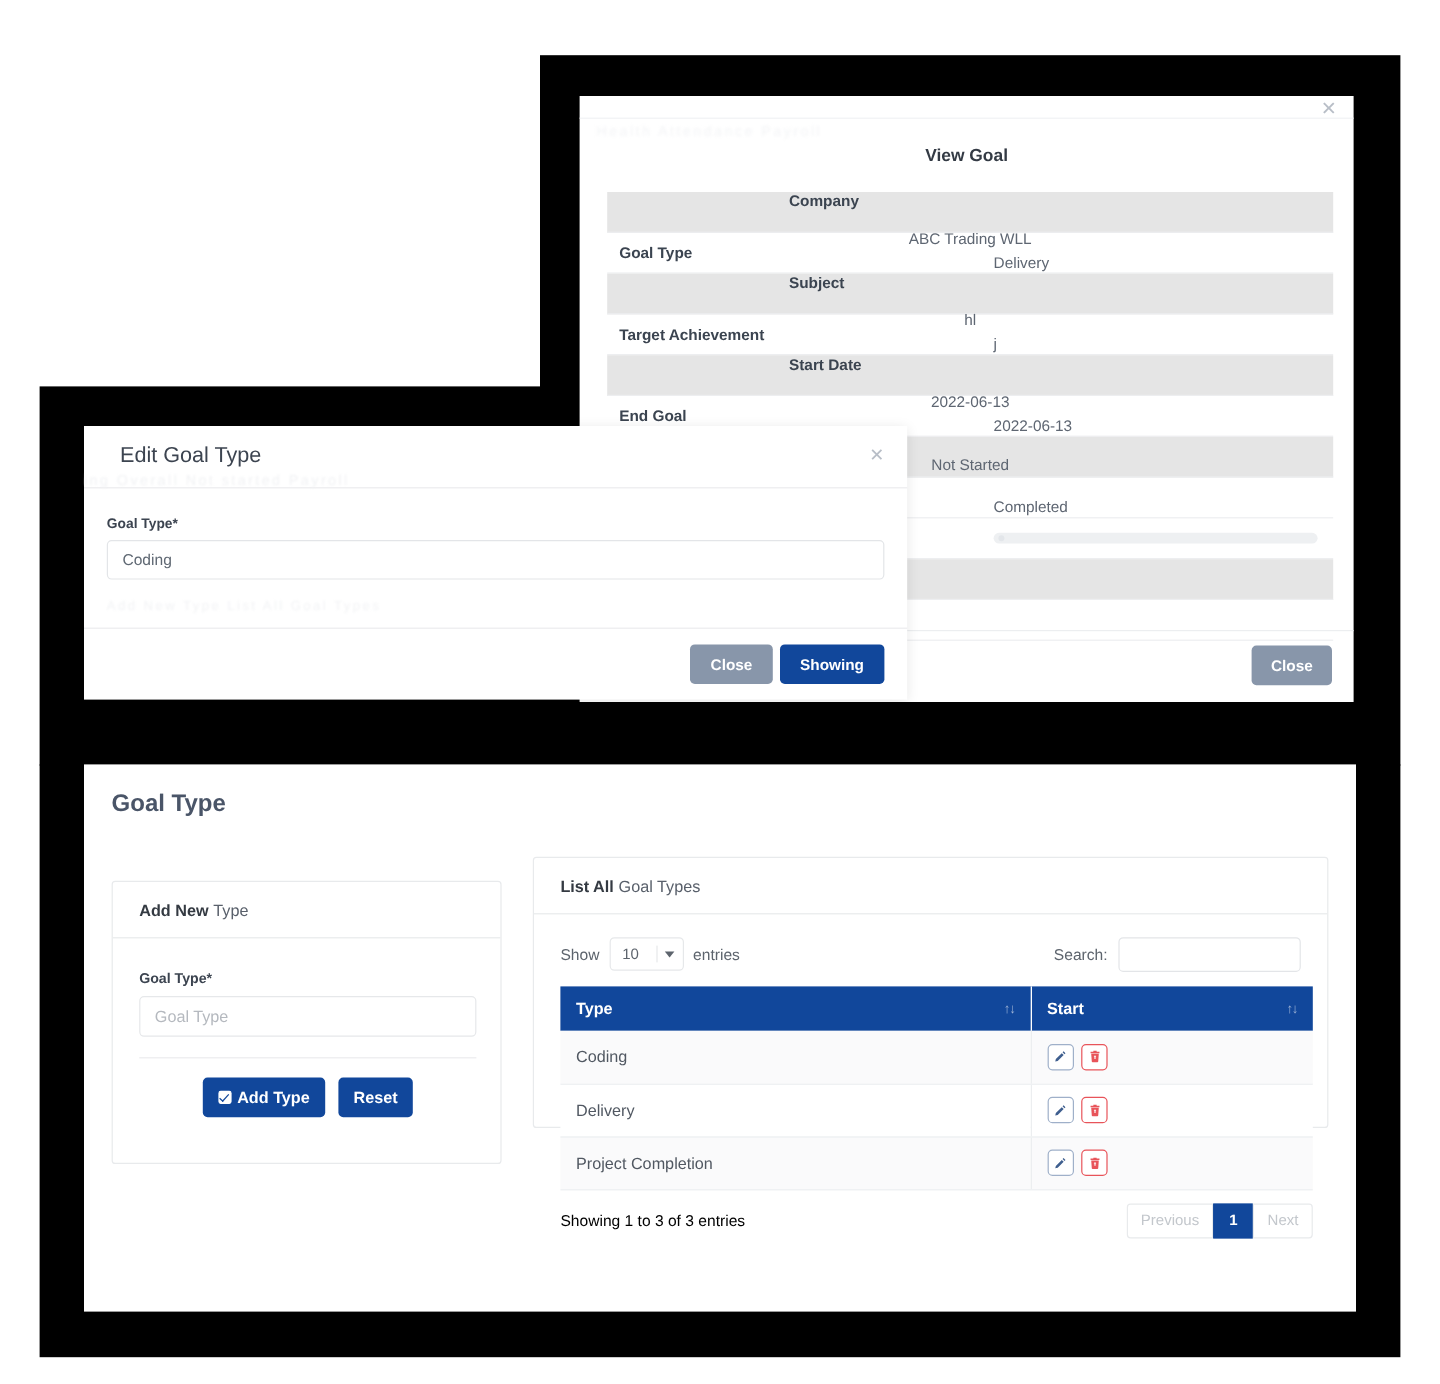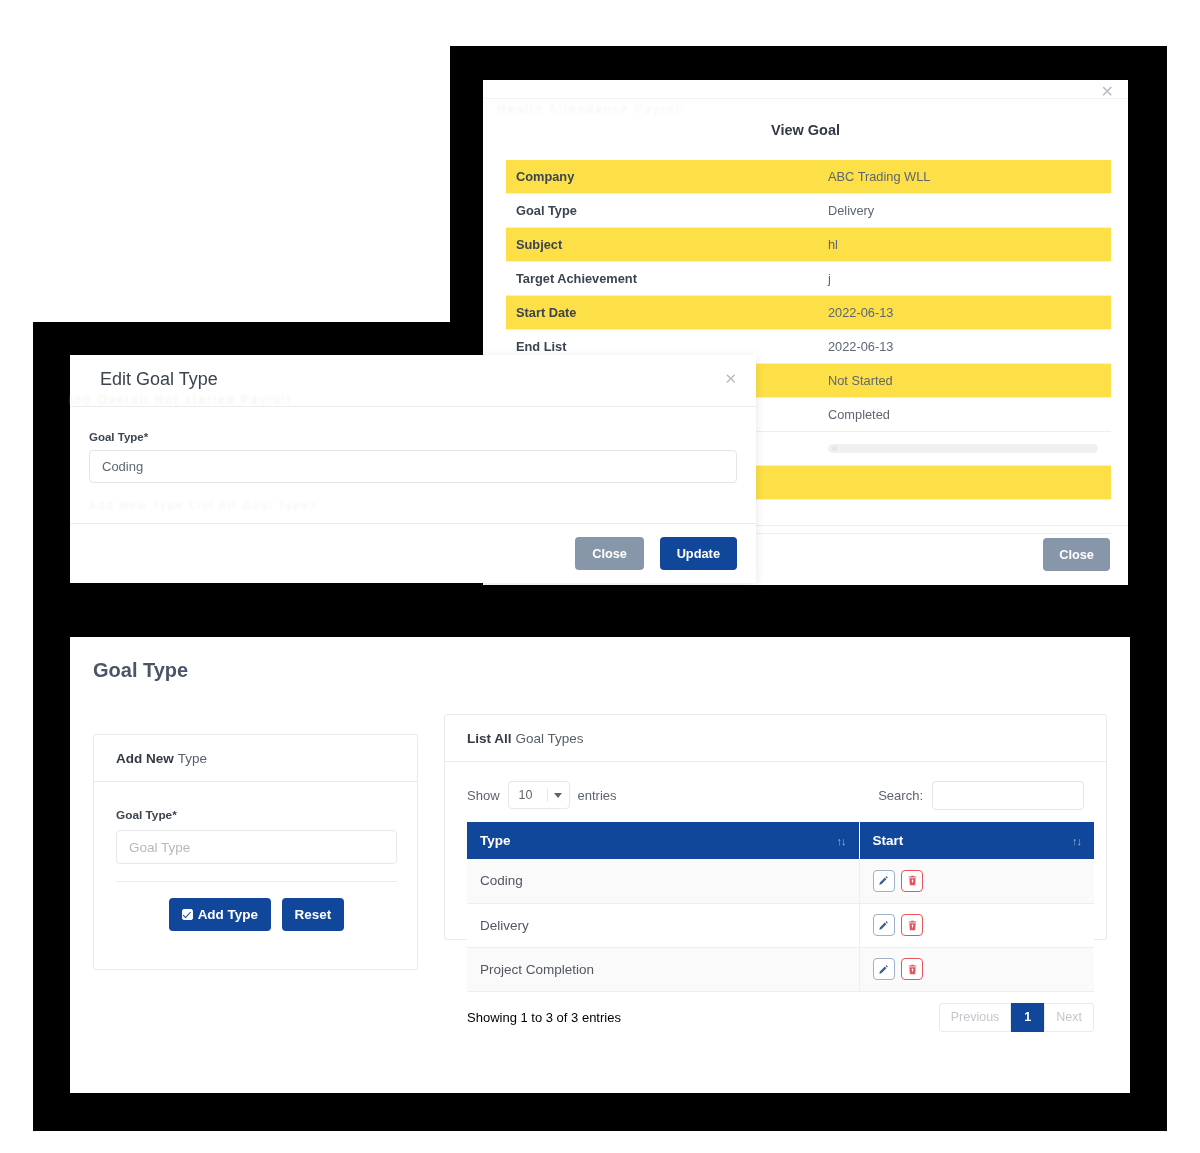--- a/index.html
+++ b/index.html
@@ -36,23 +36,23 @@
     font-size: 16px; color: #b8bec7; line-height: 1; cursor: pointer;
     font-family:"Liberation Sans", sans-serif;
   }
   #vg-title {
     position: absolute; left: 0; top: 42px; width: 100%;
     text-align: center; font-size: 14.5px; font-weight: bold; color: #333a44;
   }
   #vg-table { position: absolute; left: 23px; top: 80px; width: 605px; }
   .vg-row { display: flex; height: 34px; align-items: center;
             border-bottom: 1px solid #edeef0; font-size: 12.8px; }
-  .vg-row.alt { background: #fde047; }
+  .vg-row.alt { background: #e5e5e5; flex-direction: column; }
   .vg-label { width: 322px; padding-left: 10px; font-weight: bold; color: #3b4450; }
-  .vg-value { flex: 1; color: #5e6672; }
+  .vg-value { flex: 1; color: #5e6672; margin-top: 16px; }
   .vg-progress-wrap { flex:1; }
   .vg-progress { height: 9px; border-radius: 5px; background: #eef0f2; width: 270px; position:relative; }
   .vg-progress > i { position:absolute; left:4px; top:2px; width:5px; height:5px; border-radius:50%; background:#e3e6ea; }
   #vg-footer {
     position: absolute; left: 0; right: 0; bottom: 0; height: 60px;
     border-top: 1px solid #eceef0;
   }
   #vg-close-btn {
     position: absolute; right: 18px; top: 12px;
     background: #8896aa; color: #fff; border: none; border-radius: 4px;
@@ -220,21 +220,21 @@
       </div>
       <div class="vg-row">
         <div class="vg-label">Target Achievement</div>
         <div class="vg-value">j</div>
       </div>
       <div class="vg-row alt">
         <div class="vg-label">Start Date</div>
         <div class="vg-value">2022-06-13</div>
       </div>
       <div class="vg-row">
-        <div class="vg-label">End List</div>
+        <div class="vg-label">End Goal</div>
         <div class="vg-value">2022-06-13</div>
       </div>
       <div class="vg-row alt">
         <div class="vg-label"></div>
         <div class="vg-value">Not Started</div>
       </div>
       <div class="vg-row">
         <div class="vg-label"></div>
         <div class="vg-value">Completed</div>
       </div>
@@ -267,21 +267,21 @@
       <div id="em-x">✕</div>
       <div id="em-ghost">ing    Overall    Not started    Payroll</div>
     </div>
     <div id="em-body">
       <div id="em-field-label">Goal Type*</div>
       <input id="em-input" type="text" value="Coding" style="">
       <div id="em-ghost2">Add New Type        List All Goal Types</div>
     </div>
     <div id="em-footer">
       <button class="em-btn" id="em-close">Close</button>
-      <button class="em-btn" id="em-update">Update</button>
+      <button class="em-btn" id="em-update">Showing</button>
     </div>
   </div>
 
   <div class="card" id="main-page">
     <div id="page-title">Goal Type</div>
 
     <div class="panel" id="add-panel">
       <div class="panel-head">
         <b>Add New</b>
         <span>Type</span>

